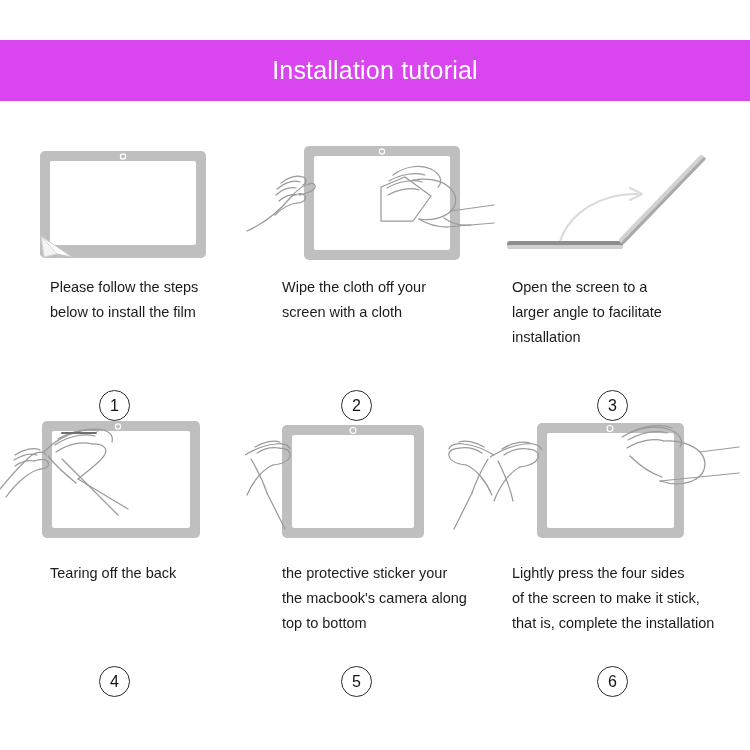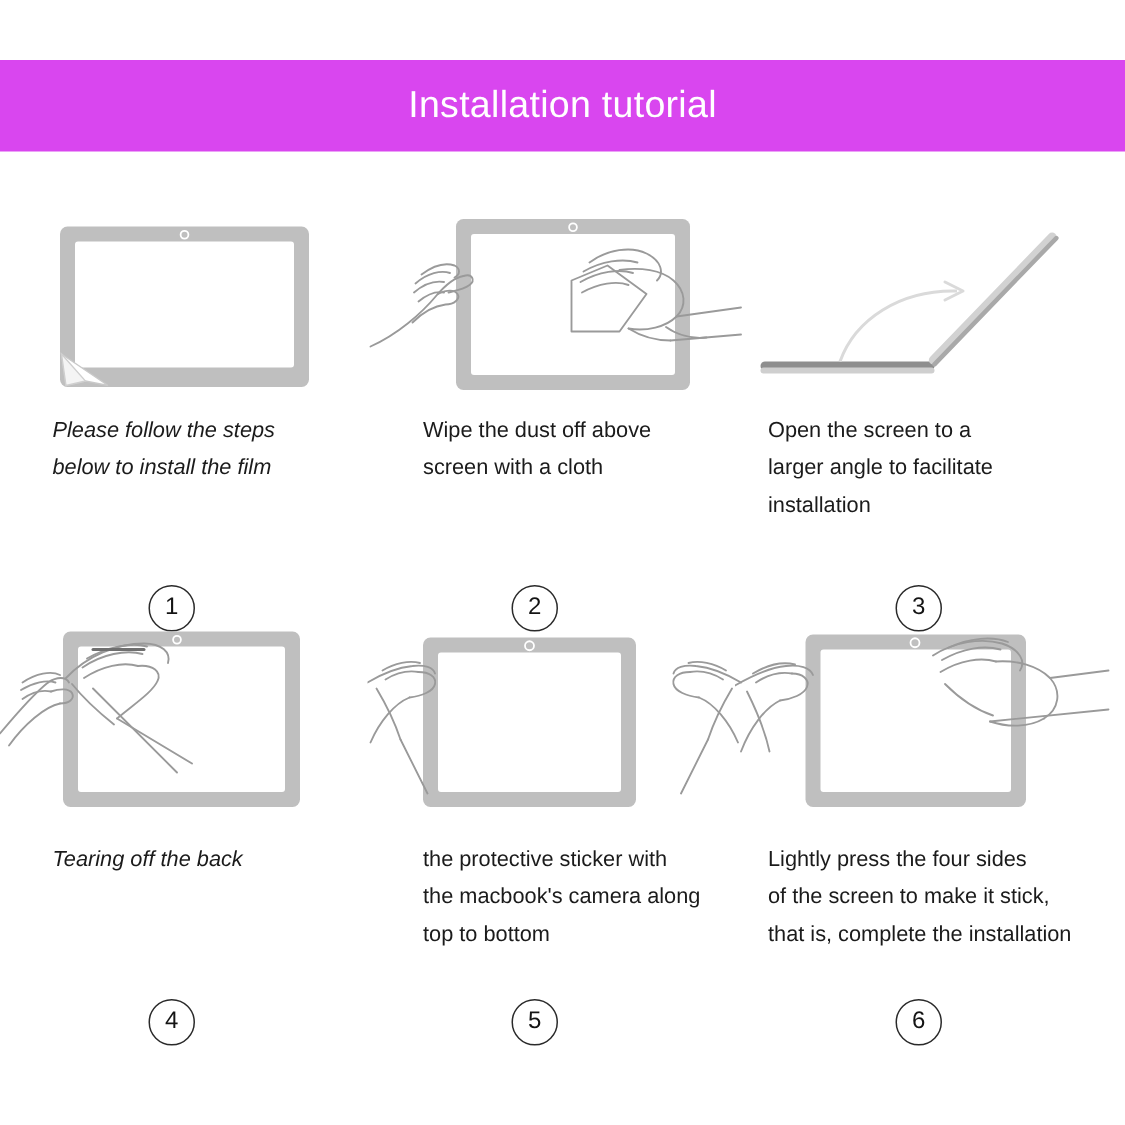--- a/index.html
+++ b/index.html
@@ -74,21 +74,21 @@
     width: 250px;
     font-size: 14.5px;
     color: #1b1b1b;
     line-height: 1.72;
   }
   .step-text .ln { display: block; white-space: nowrap; }
 
   .r1 .step-text { top: 140px; }
   .r2 .step-text { top: 150px; }
 
-  .t-col1 { padding-left: 35px; font-style: italic; }
+  .t-col1 { padding-left: 50px; }
   .t-col2 { padding-left: 37px; }
   .t-col3 { padding-left: 22px; }
 
   
   .num {
     position: absolute;
     width: 31px;
     height: 31px;
     border: 1.4px solid #2a2a2a;
     border-radius: 50%;
@@ -172,21 +172,21 @@
             <path d="M143 60 C154 54 166 52 174 55"></path>
             <path d="M168 45 C182 43 196 45 204 52 C212 59 213 69 206 76 C199 83 186 86 174 84"></path>
             <path d="M206 76 L249 70"></path>
             <path d="M199 83 C206 88 216 91 226 90"></path>
             <path d="M174 84 C182 89 192 92 202 92"></path>
             <path d="M202 92 L249 88"></path>
           </g>
         </svg>
       </div>
       <div class="step-text t-col2">
-        <span class="ln">Wipe the dust off above</span>
+        <span class="ln">Wipe the cloth off your</span>
         <span class="ln">screen with a cloth</span>
       </div>
       <div class="num num-c2">
         <span>2</span>
       </div>
     </div>
 
     <div class="step step-r1 col-3 r1">
       <div class="illus">
         <svg width="250" height="130" viewBox="0 0 250 130">
@@ -273,21 +273,21 @@
             <path d="M239 36 C231 31 221 29 214 31"></path>
             <path d="M237 42 C229 37 221 36 215 37"></path>
             <path d="M215 37 C208 37 203 40 204 45 C205 50 213 53 221 54"></path>
             <path d="M221 54 C231 58 241 70 247 84"></path>
             <path d="M243 48 C237 58 231 70 227 82"></path>
             <path d="M227 82 L209 118"></path>
           </g>
         </svg>
       </div>
       <div class="step-text t-col2">
-        <span class="ln">the protective sticker with</span>
+        <span class="ln">the protective sticker your</span>
         <span class="ln">the macbook's camera along</span>
         <span class="ln">top to bottom</span>
       </div>
       <div class="num num-c2">
         <span>5</span>
       </div>
     </div>
 
     <div class="step step-r2 col-3 r2">
       <div class="illus">

